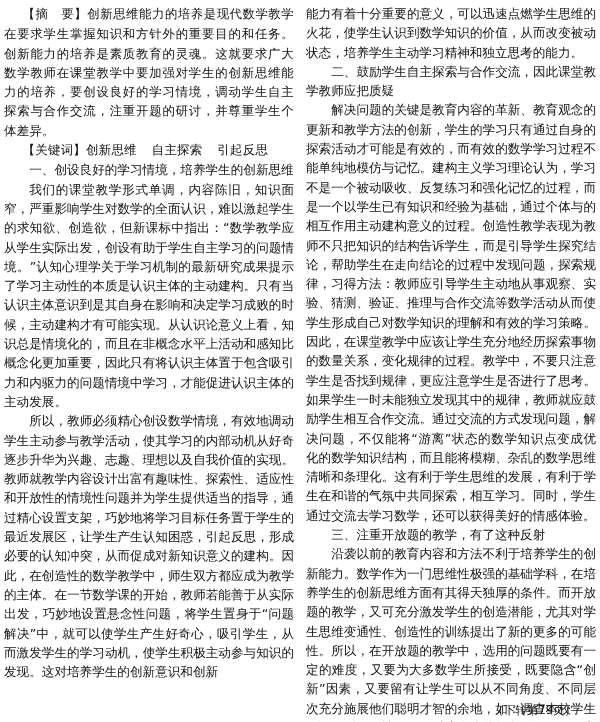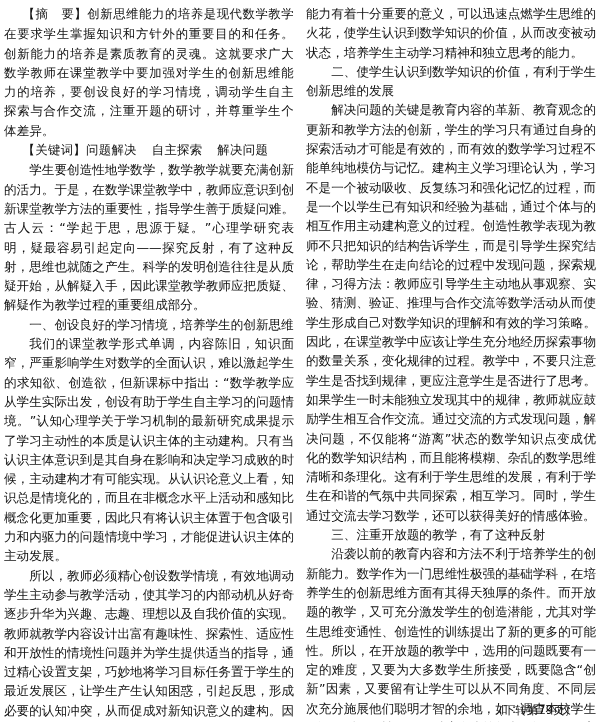--- a/index.html
+++ b/index.html
@@ -22,31 +22,30 @@
 </style>
 </head>
 <body>
 
 <div class="page">
   <div class="cols">
 
     <div class="col">
       <div class="abstract">
         <p><span class="label">【摘　要】</span><span>创新思维能力的培养是现代数学教学在要求学生掌握知识和方针外的重要目的和任务。创新能力的培养是素质教育的灵魂。这就要求广大数学教师在课堂教学中要加强对学生的创新思维能力的培养，要创设良好的学习情境，调动学生自主探索与合作交流，注重开题的研讨，并尊重学生个体差异。</span></p>
-        <p><span class="label">【关键词】</span><span>问题解决</span><span class="kw-gap"></span><span>自主探索</span><span class="kw-gap"></span><span>解决问题</span></p>
+        <p><span class="label">【关键词】</span><span>创新思维</span><span class="kw-gap"></span><span>自主探索</span><span class="kw-gap"></span><span>引起反思</span></p>
       </div>
-      <p>学生要创造性地学数学，数学教学就要充满创新的活力。于是，在数学课堂教学中，教师应意识到创新课堂教学方法的重要性，指导学生善于质疑问难。古人云：“学起于思，思源于疑。”心理学研究表明，疑最容易引起定向——探究反射，有了这种反射，思维也就随之产生。科学的发明创造往往是从质疑开始，从解疑入手，因此课堂教学教师应把质疑、解疑作为教学过程的重要组成部分。</p>
       <p class="heading">一、创设良好的学习情境，培养学生的创新思维</p>
       <p>我们的课堂教学形式单调，内容陈旧，知识面窄，严重影响学生对数学的全面认识，难以激起学生的求知欲、创造欲，但新课标中指出：“数学教学应从学生实际出发，创设有助于学生自主学习的问题情境。”认知心理学关于学习机制的最新研究成果提示了学习主动性的本质是认识主体的主动建构。只有当认识主体意识到是其自身在影响和决定学习成败的时候，主动建构才有可能实现。从认识论意义上看，知识总是情境化的，而且在非概念水平上活动和感知比概念化更加重要，因此只有将认识主体置于包含吸引力和内驱力的问题情境中学习，才能促进认识主体的主动发展。</p>
       <p>所以，教师必须精心创设数学情境，有效地调动学生主动参与教学活动，使其学习的内部动机从好奇逐步升华为兴趣、志趣、理想以及自我价值的实现。教师就教学内容设计出富有趣味性、探索性、适应性和开放性的情境性问题并为学生提供适当的指导，通过精心设置支架，巧妙地将学习目标任务置于学生的最近发展区，让学生产生认知困惑，引起反思，形成必要的认知冲突，从而促成对新知识意义的建构。因此，在创造性的数学教学中，师生双方都应成为教学的主体。在一节数学课的开始，教师若能善于从实际出发，巧妙地设置悬念性问题，将学生置身于“问题解决”中，就可以使学生产生好奇心，吸引学生，从而激发学生的学习动机，使学生积极主动参与知识的发现。这对培养学生的创新意识和创新</p>
     </div>
 
     <div class="col">
       <p class="noindent">能力有着十分重要的意义，可以迅速点燃学生思维的火花，使学生认识到数学知识的价值，从而改变被动状态，培养学生主动学习精神和独立思考的能力。</p>
-      <p class="heading">二、使学生认识到数学知识的价值，有利于学生创新思维的发展</p>
+      <p class="heading">二、鼓励学生自主探索与合作交流，因此课堂教学教师应把质疑</p>
       <p>解决问题的关键是教育内容的革新、教育观念的更新和教学方法的创新，学生的学习只有通过自身的探索活动才可能是有效的，而有效的数学学习过程不能单纯地模仿与记忆。建构主义学习理论认为，学习不是一个被动吸收、反复练习和强化记忆的过程，而是一个以学生已有知识和经验为基础，通过个体与的相互作用主动建构意义的过程。创造性教学表现为教师不只把知识的结构告诉学生，而是引导学生探究结论，帮助学生在走向结论的过程中发现问题，探索规律，习得方法：教师应引导学生主动地从事观察、实验、猜测、验证、推理与合作交流等数学活动从而使学生形成自己对数学知识的理解和有效的学习策略。因此，在课堂教学中应该让学生充分地经历探索事物的数量关系，变化规律的过程。教学中，不要只注意学生是否找到规律，更应注意学生是否进行了思考。如果学生一时未能独立发现其中的规律，教师就应鼓励学生相互合作交流。通过交流的方式发现问题，解决问题，不仅能将“游离”状态的数学知识点变成优化的数学知识结构，而且能将模糊、杂乱的数学思维清晰和条理化。这有利于学生思维的发展，有利于学生在和谐的气氛中共同探索，相互学习。同时，学生通过交流去学习数学，还可以获得美好的情感体验。</p>
       <p class="heading">三、注重开放题的教学，有了这种反射</p>
       <p>沿袭以前的教育内容和方法不利于培养学生的创新能力。数学作为一门思维性极强的基础学科，在培养学生的创新思维方面有其得天独厚的条件。而开放题的教学，又可充分激发学生的创造潜能，尤其对学生思维变通性、创造性的训练提出了新的更多的可能性。所以，在开放题的教学中，选用的问题既要有一定的难度，又要为大多数学生所接受，既要隐含“创新”因素，又要留有让学生可以从不同角度、不同层次充分施展他们聪明才智的余地，如：调查本校学生的课外活动的情况。面对这个比较复杂的课题，一定要给学生以足够的时间和空间进行充分的探索和交流。首先学生要讨论的问题是用什么数据来表述课外活动的情况，应该是采用调查和收集数据。接着的问题是“可以调查哪些活动”，对此，学生可能有很多想法。教师对学生提供的办法不要急于肯定或否定，应让学生通过实际操作和充分讨论认识到不同的样本得到的结果可能不一样，进而组织学生探入讨</p>
     </div>
 
   </div>
   <div class="continued">（下转第79页）</div>
 </div>
 
 </body></html>

